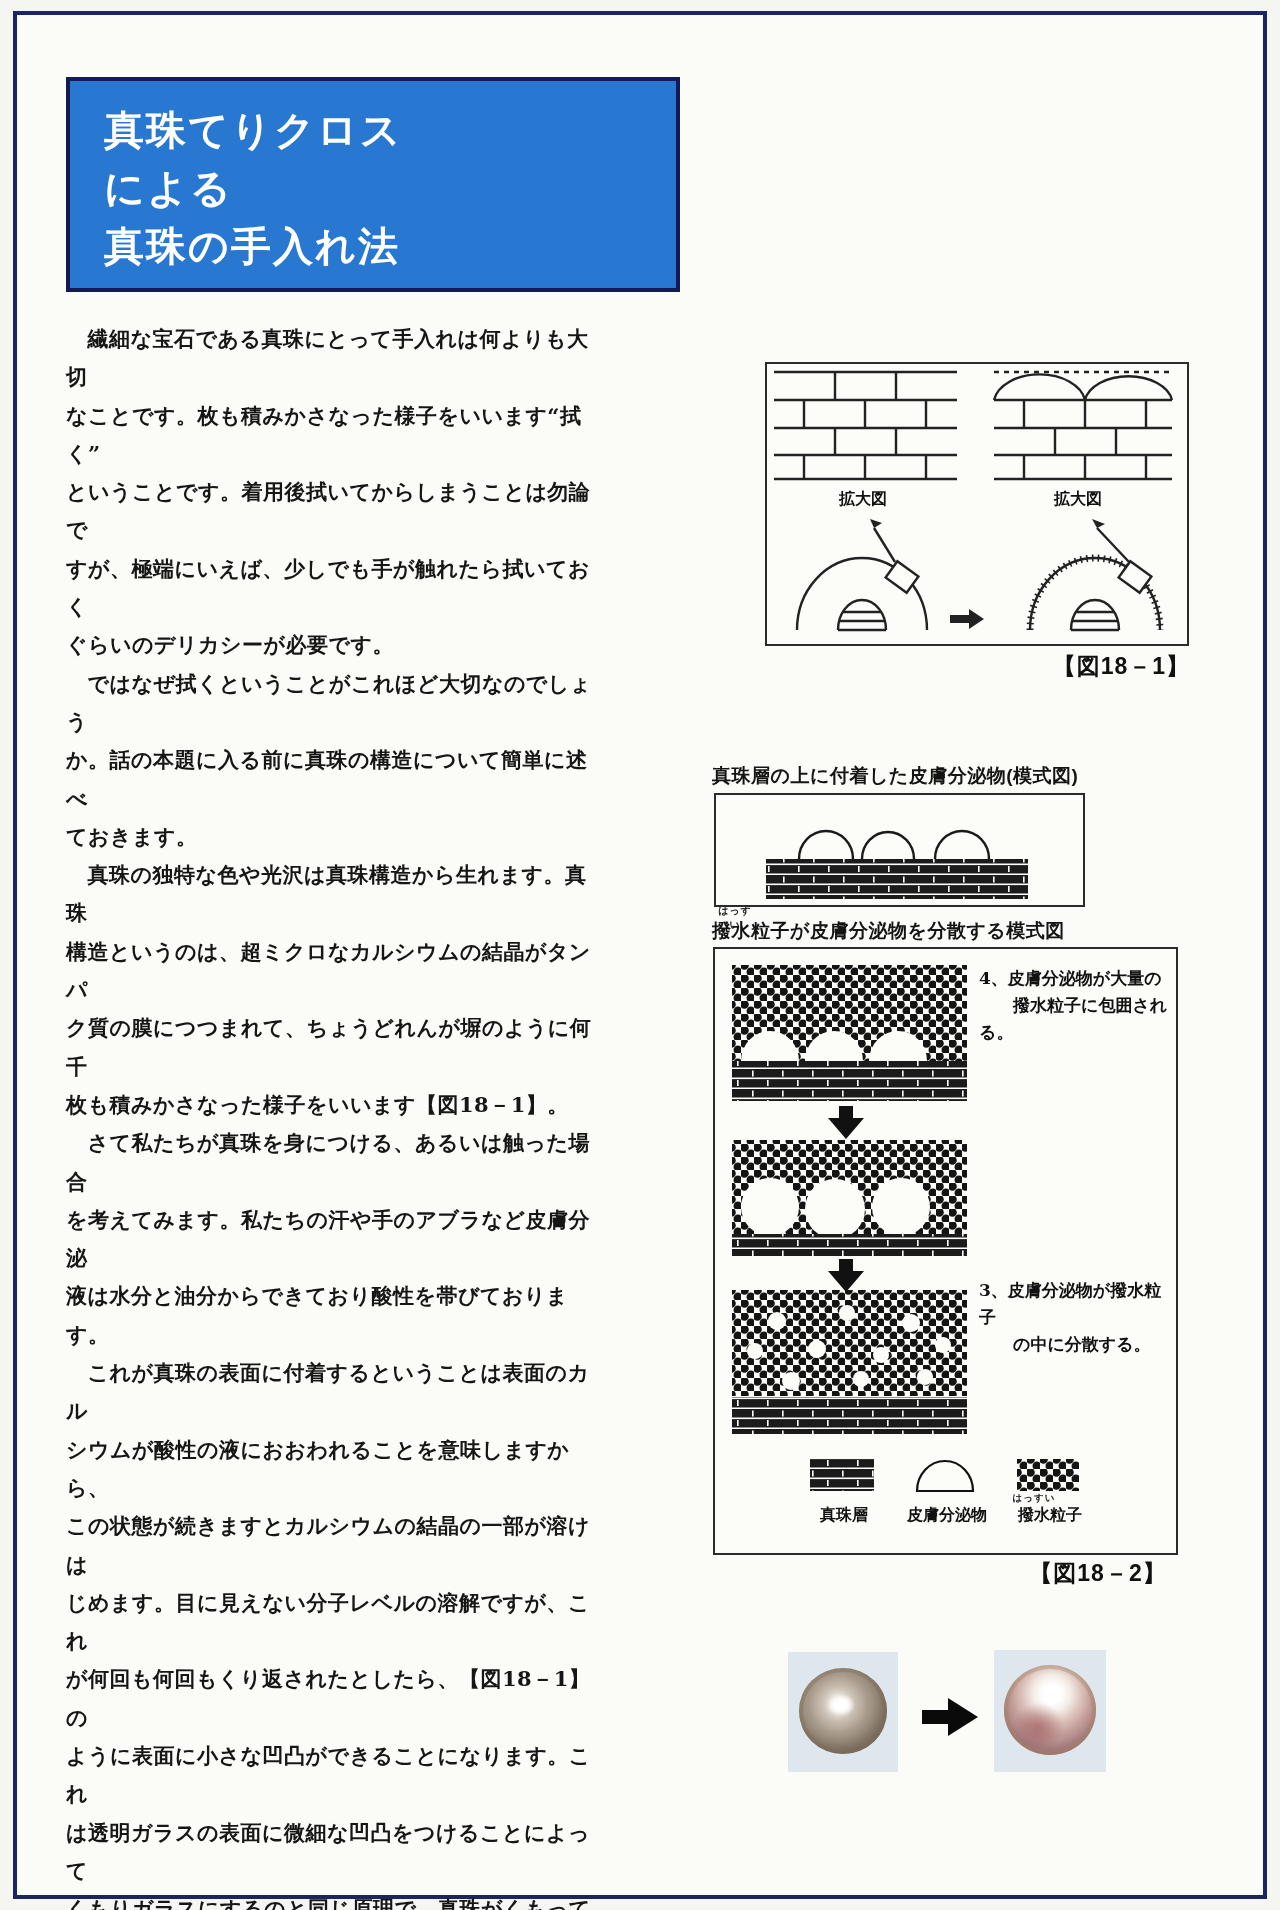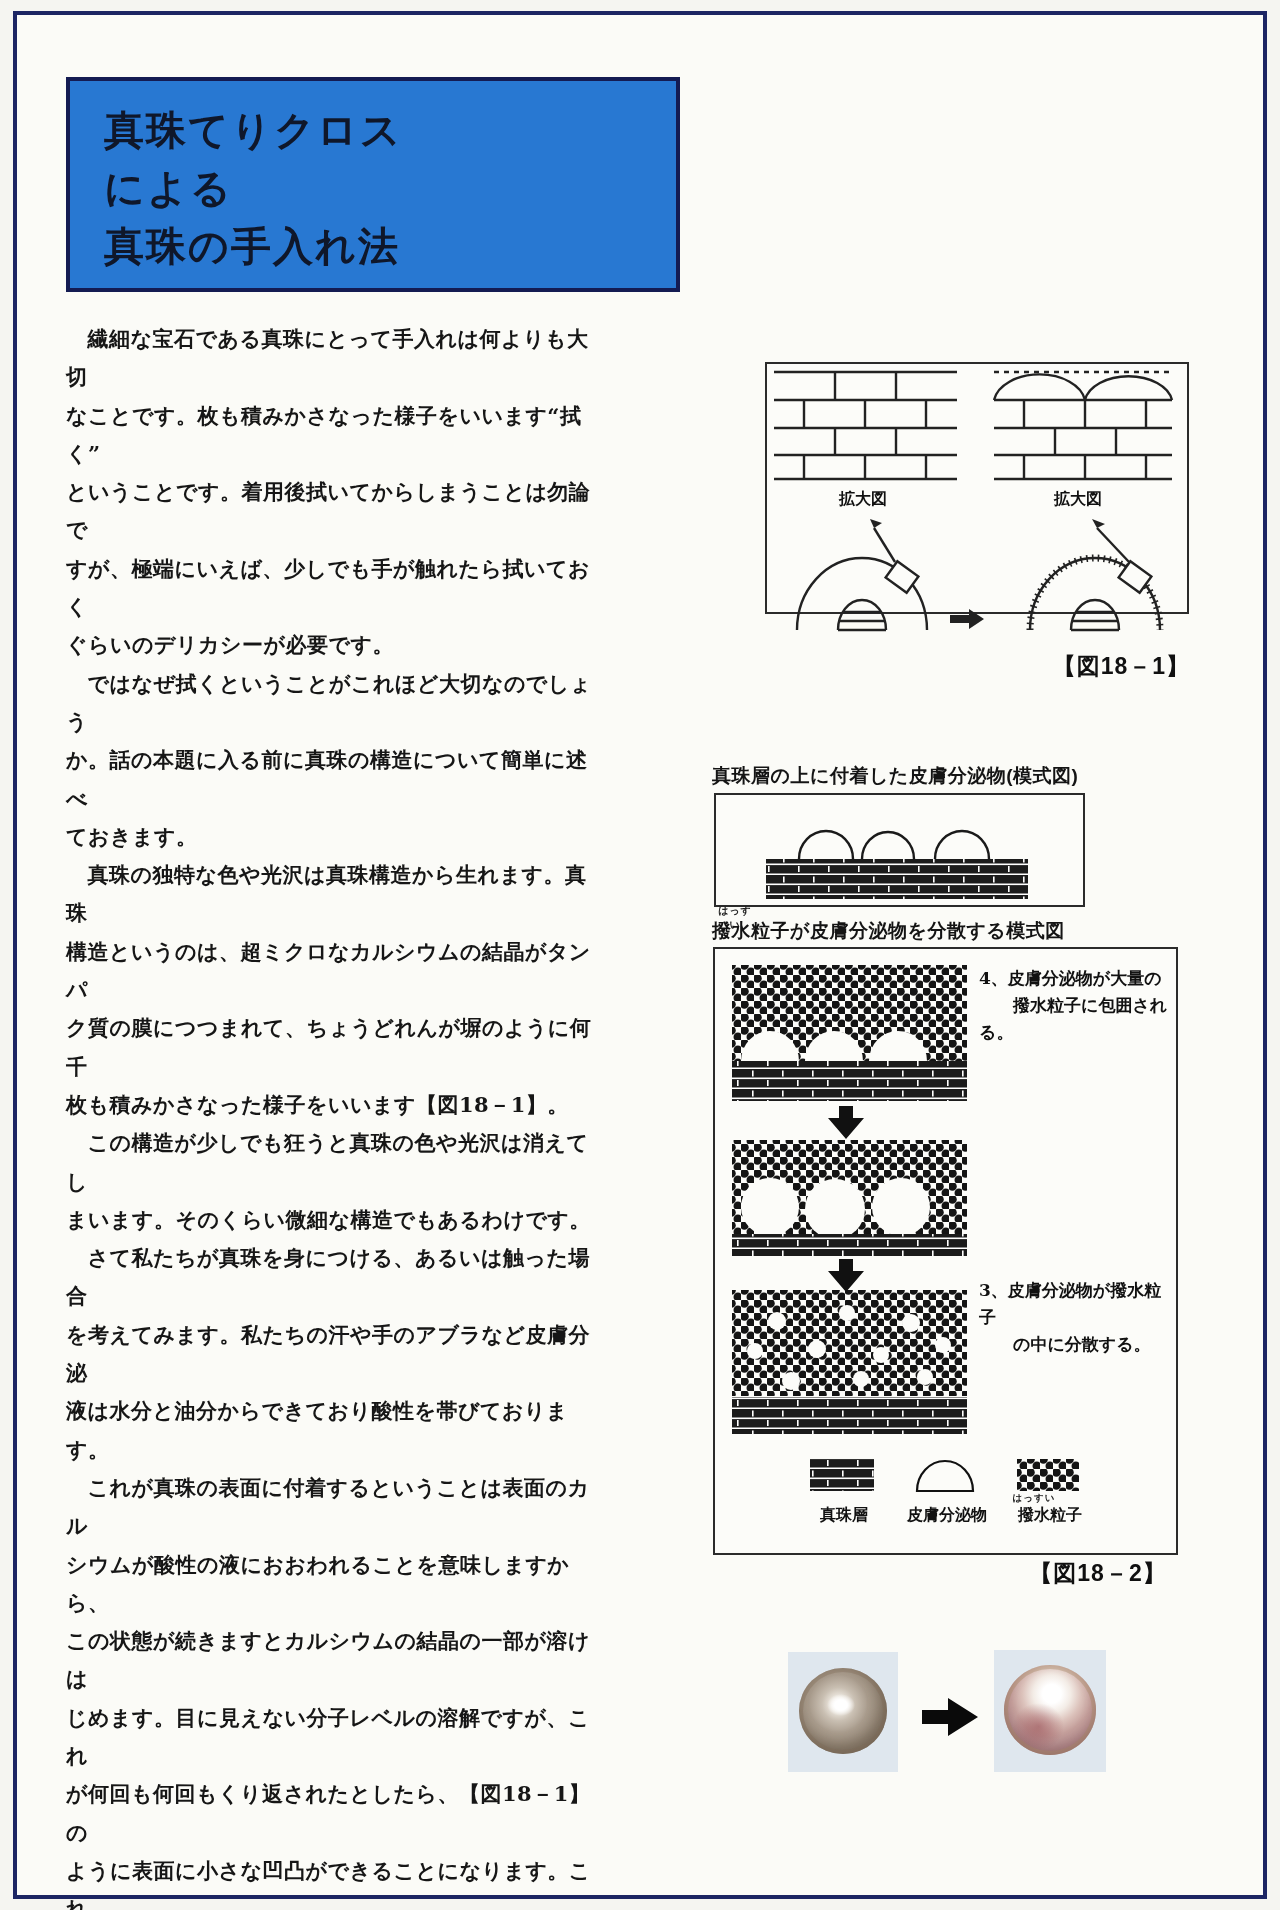--- a/index.html
+++ b/index.html
@@ -4,32 +4,32 @@
 <style>
   html,body{margin:0;padding:0;background:#ececе8;}
   body{background:#eeeeea;}
   .page{position:relative;width:1280px;height:1910px;background:#f5f5f1;overflow:hidden;
         font-family:"Liberation Sans",sans-serif;color:#1a1a1a;}
   .frame{position:absolute;left:13px;top:11px;width:1246px;height:1880px;
          border:4px solid #1c2563;background:#fbfbf7;}
   
   .title-box{position:absolute;left:66px;top:77px;width:614px;height:215px;
              background:#2878d2;border:4px solid #141b52;box-sizing:border-box;}
-  .title-line{position:relative;margin:0 0 0 34px;color:#0f172a;font-weight:bold;
+  .title-line{position:relative;margin:0 0 0 34px;color:#ffffff;font-weight:bold;
               font-size:40px;line-height:58px;letter-spacing:2px;
               font-family:"Liberation Sans",sans-serif;}
   .title-inner{padding-top:20px;}
   
   .body-col{position:absolute;left:66px;top:320px;width:534px;}
   .body-col p{margin:0;padding:0;font-family:"DejaVu Serif","Liberation Serif",serif;
               font-size:21px;line-height:38.3px;font-weight:600;color:#161616;
               white-space:pre-line;letter-spacing:0.5px;}
   
   .figbox{position:absolute;border:2.5px solid #2b2b2b;background:#fcfcf9;box-sizing:border-box;}
-  .fig1{left:765px;top:362px;width:424px;height:252px;}
+  .fig1{left:765px;top:362px;width:424px;height:284px;}
   .figA{left:714px;top:793px;width:371px;height:114px;}
   .fig2{left:713px;top:947px;width:465px;height:608px;}
   .maglabel{position:absolute;width:80px;text-align:center;font-size:16px;font-weight:bold;
             color:#111;font-family:"Liberation Sans",sans-serif;}
   .caption{position:absolute;width:160px;text-align:right;font-size:23px;font-weight:bold;
            color:#101010;font-family:"Liberation Sans",sans-serif;letter-spacing:1px;}
   .cap1{left:1030px;top:651px;}
   .cap2{left:1018px;top:1558px;text-align:center;}
   .fig-heading{position:absolute;font-size:19px;font-weight:bold;color:#141414;
                font-family:"Liberation Sans",sans-serif;letter-spacing:0.5px;}
@@ -85,22 +85,20 @@
 ということです。着用後拭いてからしまうことは勿論で
 すが、極端にいえば、少しでも手が触れたら拭いておく
 ぐらいのデリカシーが必要です。</p>
     <p>　ではなぜ拭くということがこれほど大切なのでしょう
 か。話の本題に入る前に真珠の構造について簡単に述べ
 ておきます。</p>
     <p>　真珠の独特な色や光沢は真珠構造から生れます。真珠
 構造というのは、超ミクロなカルシウムの結晶がタンパ
 ク質の膜につつまれて、ちょうどれんが塀のように何千
 枚も積みかさなった様子をいいます【図18－1】。</p>
-    <p>　この構造が少しでも狂うと真珠の色や光沢は消えてし
-まいます。そのくらい微細な構造でもあるわけです。</p>
     <p>　さて私たちが真珠を身につける、あるいは触った場合
 を考えてみます。私たちの汗や手のアブラなど皮膚分泌
 液は水分と油分からできており酸性を帯びております。</p>
     <p>　これが真珠の表面に付着するということは表面のカル
 シウムが酸性の液におおわれることを意味しますから、
 この状態が続きますとカルシウムの結晶の一部が溶けは
 じめます。目に見えない分子レベルの溶解ですが、これ
 が何回も何回もくり返されたとしたら、【図18－1】の
 ように表面に小さな凹凸ができることになります。これ
 は透明ガラスの表面に微細な凹凸をつけることによって

